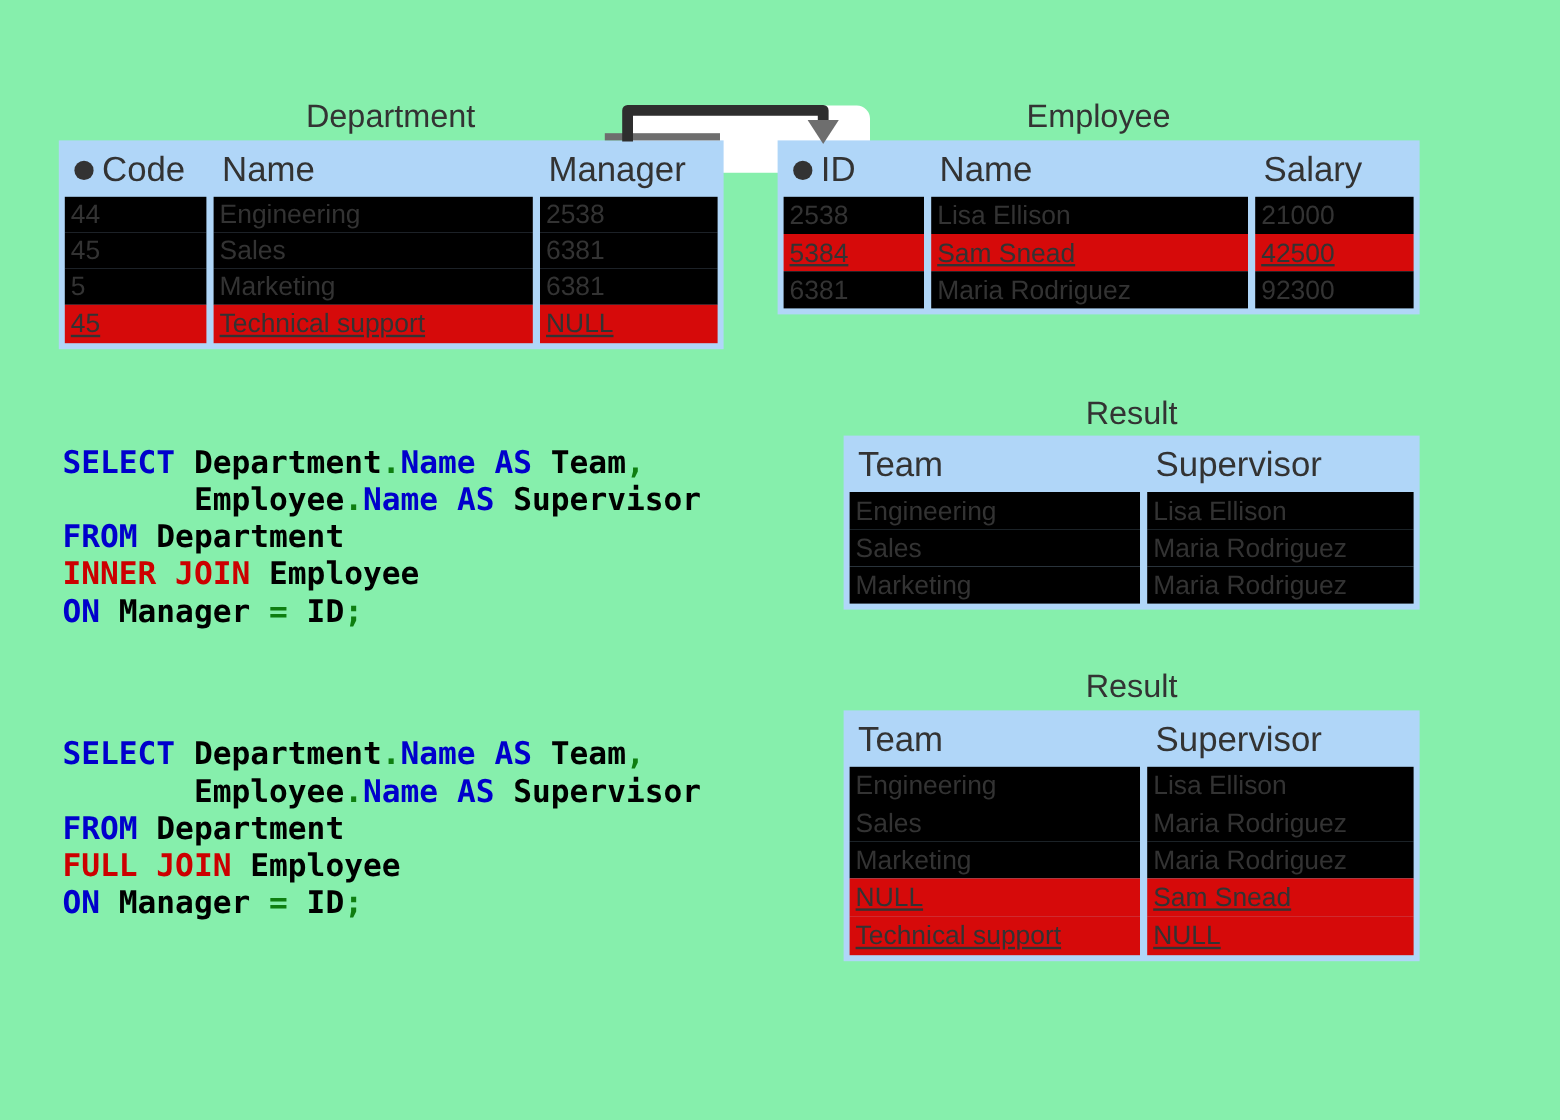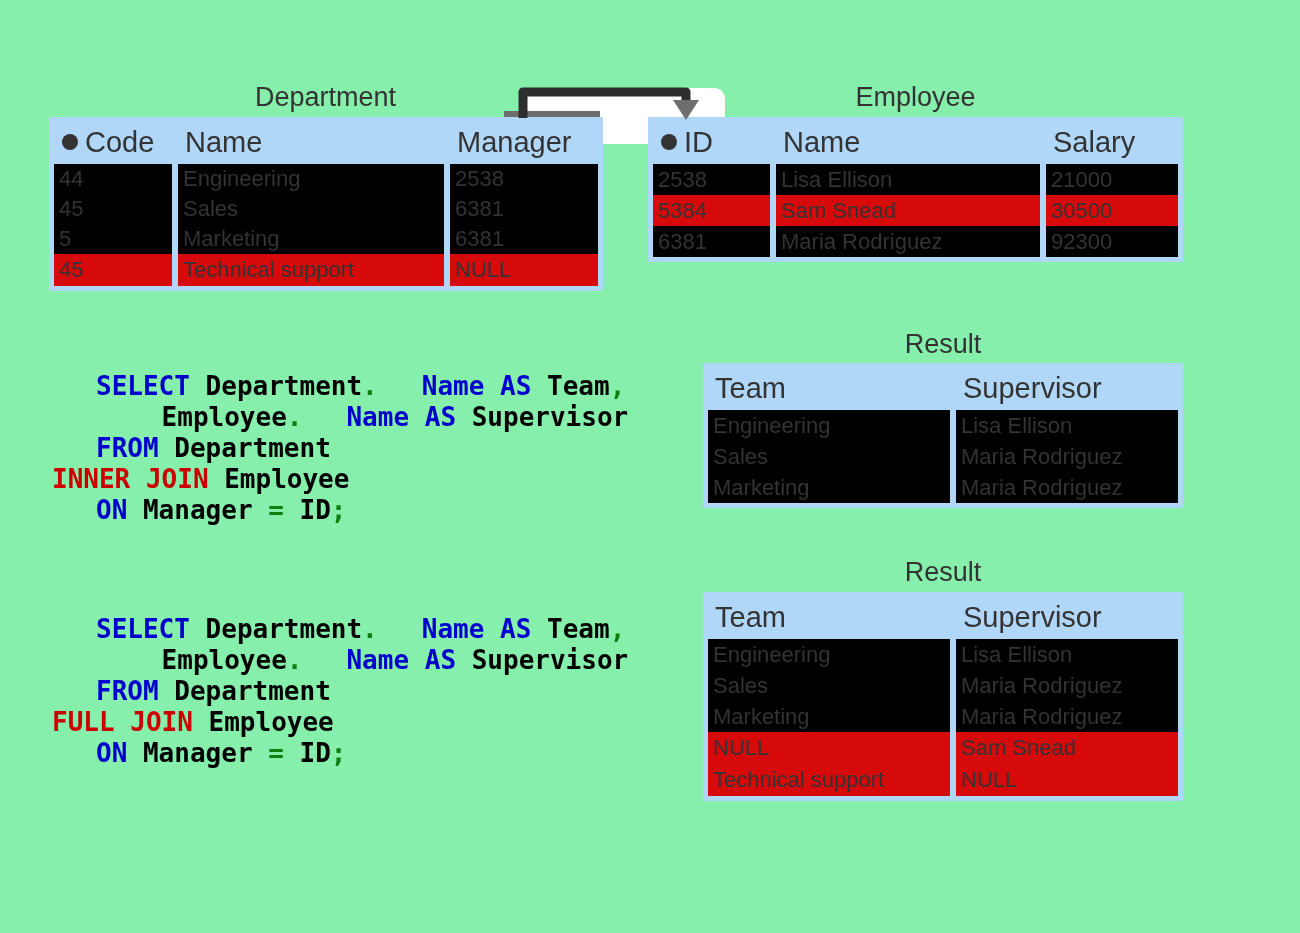--- a/index.html
+++ b/index.html
@@ -13,36 +13,36 @@
              white-space:nowrap;}
 
   .tbl{position:absolute;z-index:1;background:var(--tblue);padding:5px;box-sizing:border-box;}
   .thead,.tbody{display:grid;column-gap:6px;row-gap:0;}
   .thead{height:40px;margin-bottom:2px;align-items:center;}
   .hcell{display:flex;align-items:center;gap:7px;padding-left:7px;color:var(--ink);
          font-size:29px;white-space:nowrap;overflow:hidden;}
   .bullet{width:16px;height:16px;border-radius:50%;background:var(--ink);flex:none;margin-left:1px;}
   .cell{background:#000;color:var(--ink);font-size:22px;padding-left:5px;white-space:nowrap;
         overflow:hidden;height:31px;line-height:31px;}
-  .cell.hl{background:var(--tred);}
+  .cell.hl{background:var(--tred);text-decoration:underline;}
 
   .t-department .thead,.t-department .tbody{grid-template-columns:118px 266px 148px;}
   .t-department .cell{height:30px;line-height:30px;}
   .t-department .cell.hl{height:32px;line-height:32px;}
 
   .t-employee .thead,.t-employee .tbody{grid-template-columns:117px 264px 132px;}
 
   .t-result_inner .thead,.t-result_inner .tbody,
   .t-result_full  .thead,.t-result_full  .tbody{grid-template-columns:242px 222px;}
   .t-result_full .cell.hl{height:32px;line-height:32px;}
 
   .sql{position:absolute;z-index:1;font-family:"DejaVu Sans Mono",monospace;font-weight:bold;
        font-size:26px;line-height:31px;white-space:pre;}
   .sline{height:31px;}
-  .c-kw{color:var(--kw);margin-left:44px;}
+  .c-kw{color:var(--kw);}
   .c-op{color:var(--op);}
   .c-join{color:var(--jn);}
   .c-hid{color:#000;}
 </style>
 </head>
 <body>
 
 <div id="canvas">
 
   <svg class="layer underlay" width="1300" height="933" viewBox="0 0 1300 933">
@@ -92,21 +92,21 @@
         <div class="hcell">
           <span>Salary</span>
         </div>
       </div>
     <div class="tbody">
         <div class="cell">2538</div>
         <div class="cell">Lisa Ellison</div>
         <div class="cell">21000</div>
         <div class="cell hl">5384</div>
         <div class="cell hl">Sam Snead</div>
-        <div class="cell hl">30500</div>
+        <div class="cell hl">42500</div>
         <div class="cell">6381</div>
         <div class="cell">Maria Rodriguez</div>
         <div class="cell">92300</div>
       </div>
   </div>
 
   <svg class="layer overlay" width="1300" height="933" viewBox="0 0 1300 933">
     <rect x="504" y="111" width="96" height="6" fill="#6E6E6E"></rect>
     <path d="M 523 118 L 523 92 L 686 92 L 686 102" fill="none" stroke="#2E2E2E" stroke-width="9" stroke-linejoin="round"></path>
     <polygon points="673,100 699,100 686,120" fill="#6E6E6E"></polygon>

